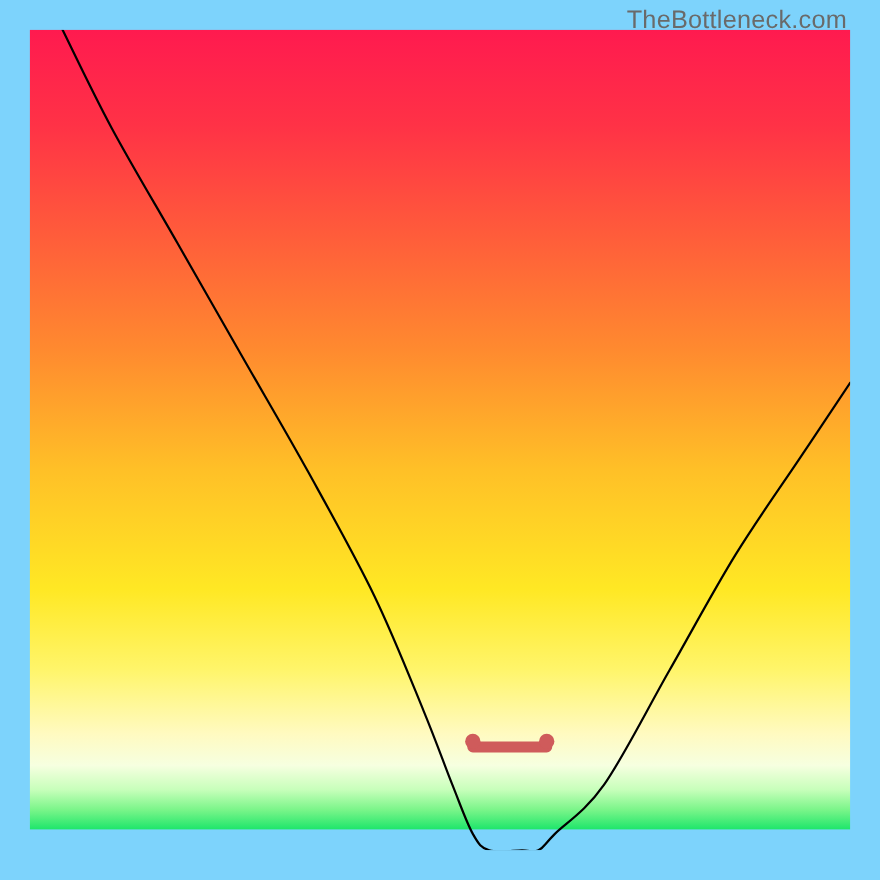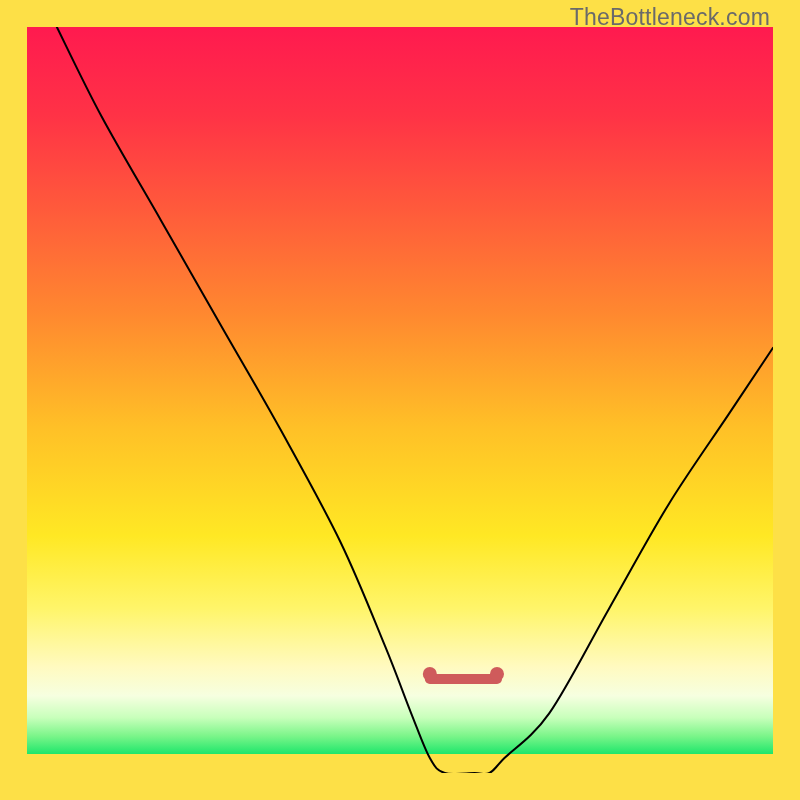--- a/index.html
+++ b/index.html
@@ -10,21 +10,21 @@
     background: #000;
     overflow: hidden;
     font-family: Arial, Helvetica, sans-serif;
   }
   .frame {
     position: absolute;
     left: 0;
     top: 0;
     width: 800px;
     height: 800px;
-    background: #fde047;
+    background: #7dd3fc;
   }
   .plot-area {
     position: absolute;
     left: 27px;
     top: 27px;
     width: 746px;
     height: 746px;
     overflow: hidden;
   }
   .gradient {

